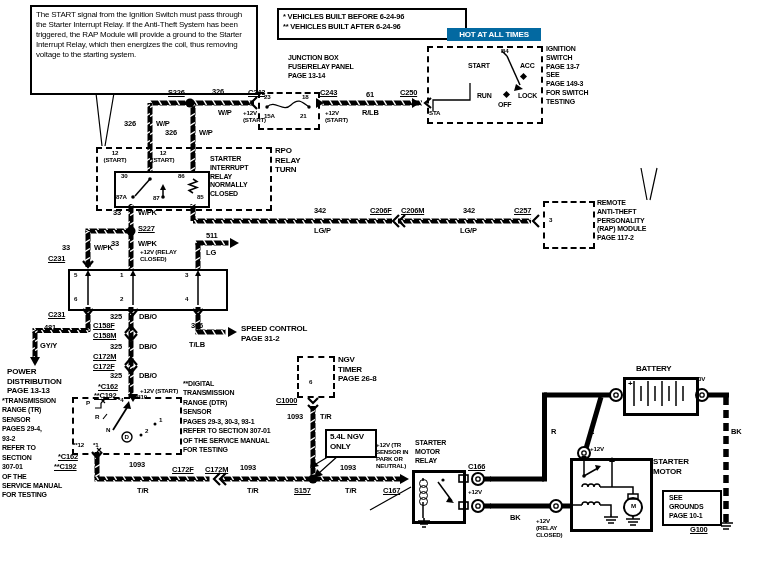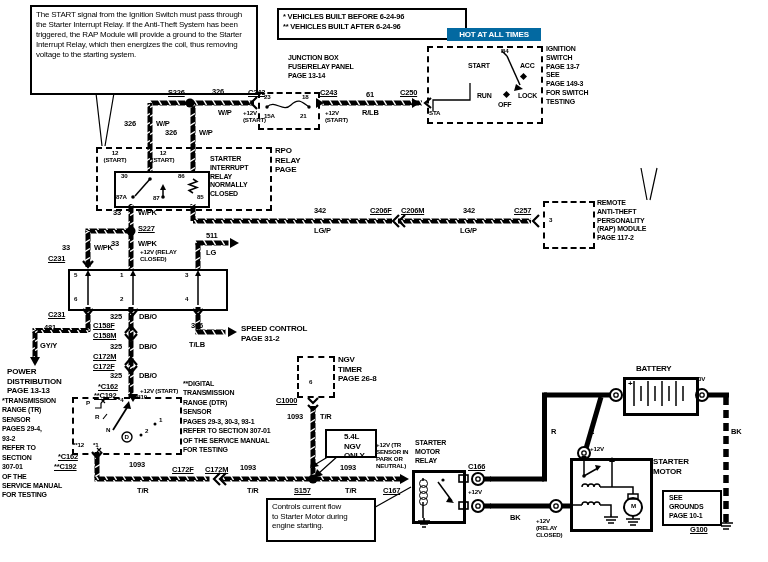--- a/index.html
+++ b/index.html
@@ -229,21 +229,21 @@
 PAGE 13-14</div>
 <div class="dbox" style="left:258px;top:92px;width:58px;height:34px"></div>
 <div class="t t6" style="left:264px;top:94px">23</div>
 <div class="t t6" style="left:302px;top:94px">18</div>
 <div class="t t6" style="left:264px;top:113px">15A</div>
 <div class="t t6" style="left:300px;top:113px">21</div>
 
 <div class="dbox" style="left:96px;top:147px;width:172px;height:60px"></div>
 <div class="t t8" style="left:275px;top:146px">RPO
 RELAY
-PAGE</div>
+TURN</div>
 <div class="box" style="left:114px;top:171px;width:92px;height:33px"></div>
 <div class="t t6 ctr" style="left:100px;top:150px;width:30px">12
 (START)</div>
 <div class="t t6 ctr" style="left:148px;top:150px;width:30px">12
 (START)</div>
 <div class="t t6" style="left:121px;top:173px">30</div>
 <div class="t t6" style="left:178px;top:173px">86</div>
 <div class="t t6" style="left:116px;top:194px">87A</div>
 <div class="t t6" style="left:153px;top:195px">87</div>
 <div class="t t6" style="left:197px;top:194px">85</div>
@@ -298,38 +298,33 @@
 REFER TO SECTION 307-01
 OF THE SERVICE MANUAL
 FOR TESTING</div>
 
 <div class="dbox" style="left:297px;top:356px;width:34px;height:38px"></div>
 <div class="t t8" style="left:338px;top:355px">NGV
 TIMER
 PAGE 26-8</div>
 <div class="t t6" style="left:309px;top:379px">6</div>
 <div class="wbox" style="left:325px;top:429px;width:48px;height:25px">
-  <div class="t t8" style="position:static;padding:1px 17px">5.4L NGV
+  <div class="t t8" style="position:static;padding:1px 3px">5.4L NGV
 ONLY</div>
 </div>
 
 <div class="box" style="left:412px;top:470px;width:48px;height:48px;border-width:3px"></div>
 <div class="t t7" style="left:415px;top:439px">STARTER
 MOTOR
 RELAY</div>
 <div class="circ" style="left:419px;top:479px;width:7px;height:7px"></div>
 <div class="circ" style="left:419px;top:485px;width:7px;height:7px"></div>
 <div class="circ" style="left:419px;top:491px;width:7px;height:7px"></div>
 <div class="circ" style="left:419px;top:497px;width:7px;height:7px"></div>
 
-<div class="wbox" style="left:266px;top:498px;width:106px;height:40px">
-  <div class="t tn" style="position:static;padding:2px 4px;font-size:8px">Controls current flow
-to Starter Motor during
-engine starting.</div>
-</div>
 
 <div class="dbox" style="left:543px;top:201px;width:48px;height:44px"></div>
 <div class="t t7" style="left:597px;top:199px">REMOTE
 ANTI-THEFT
 PERSONALITY
 (RAP)  MODULE
 PAGE 117-2</div>
 <div class="t t6" style="left:549px;top:217px">3</div>
 
 <div class="box" style="left:623px;top:377px;width:70px;height:33px;border-width:3px"></div>

